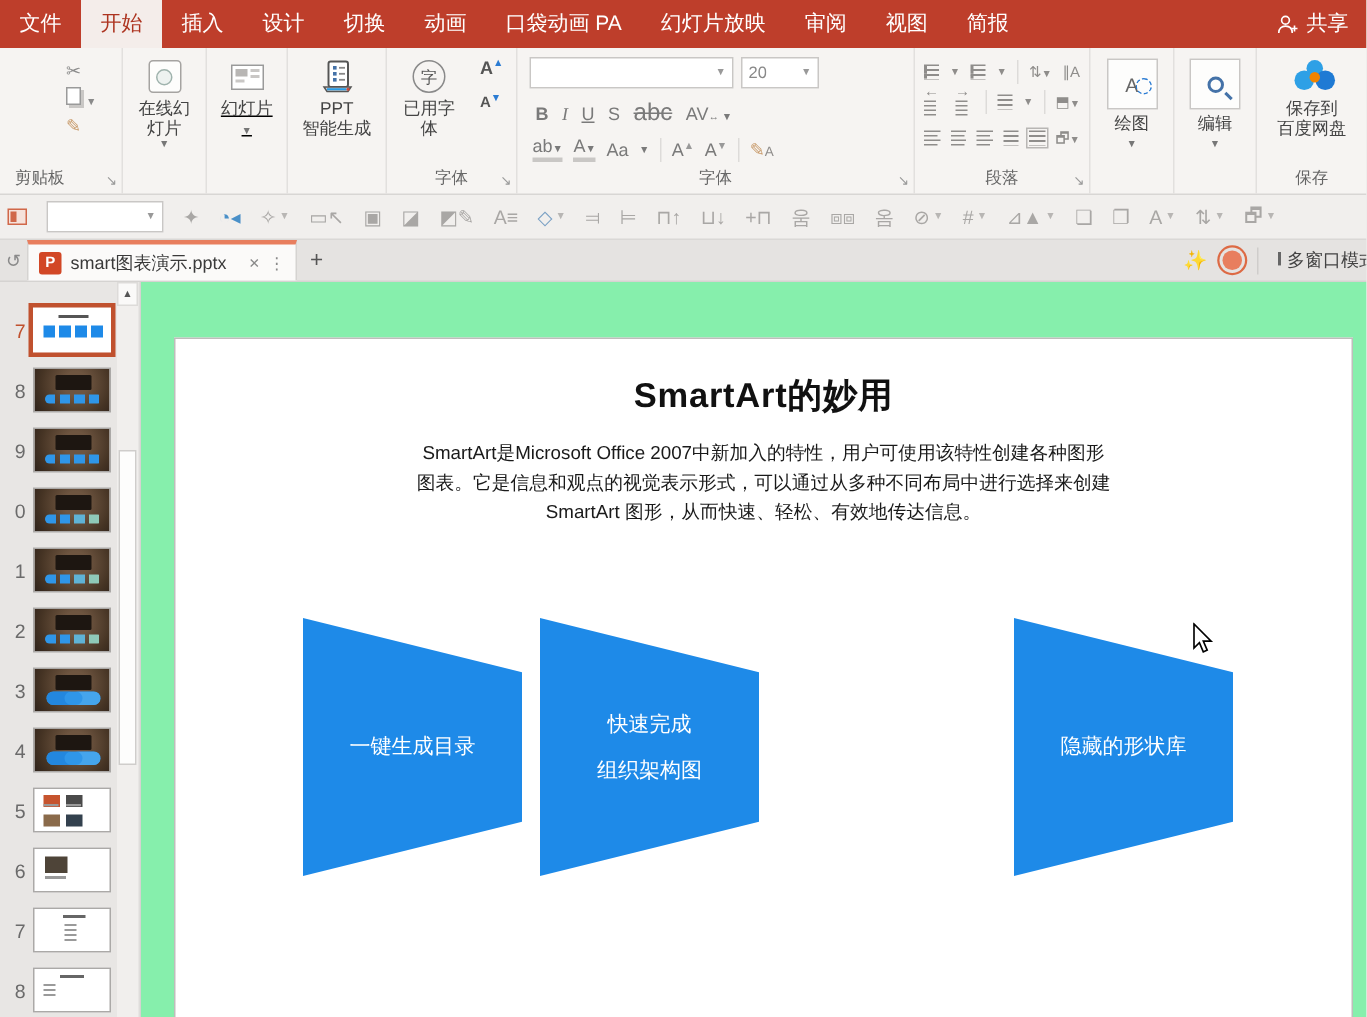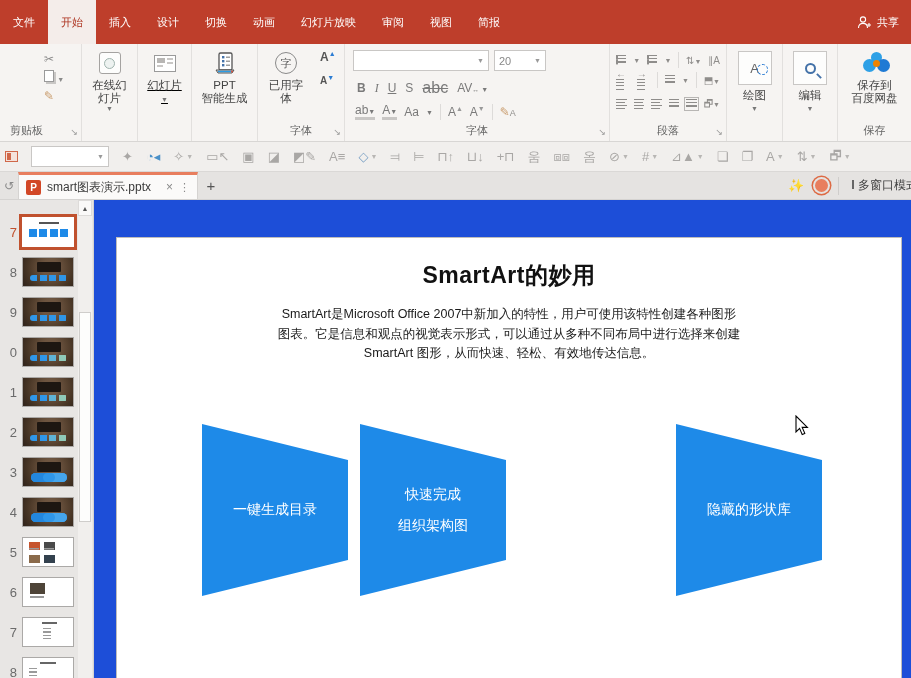--- a/index.html
+++ b/index.html
@@ -6,22 +6,22 @@
   html,body { width:911px; height:678px; overflow:hidden;
     font-family:"Liberation Sans","DejaVu Sans",sans-serif; background:#E8E6E4; }
 
   :root{
     --accent-red:#BE3E2B; --tab-active-bg:#F4EDEA; --tab-active-text:#AD3420;
     --shape-blue:#1E8AE8; --selected-thumb:#C0512E; --doc-tab-accent:#E87E5E;
     --baidu-blue:#2EA0E6; --baidu-blue2:#1F7AD4; --baidu-orange:#F08300;
   }
 
   
-  .menubar{ height:44px; background:var(--accent-red); display:flex; align-items:stretch;
-    color:#fff; font-size:11px;justify-content:space-between; }
+  .menubar{ height:32px; background:var(--accent-red); display:flex; align-items:stretch;
+    color:#fff; font-size:14px;justify-content:space-between; }
   .menubar .tab{ display:flex; align-items:center; padding:0 13px; cursor:default; white-space:nowrap; }
   .menubar .tab.active{ background:var(--tab-active-bg); color:var(--tab-active-text); }
   .menubar .searchbox{ display:flex; align-items:center; gap:7px; padding:0 10px; }
   .menubar .spacer{ flex:1; }
   .menubar .share{ display:flex; align-items:center; gap:5px; padding:0 12px; }
 
   
   .ribbon{ height:98px; background:#F6F4F2; border-bottom:1px solid #D8D6D4; display:flex; position:relative; }
   .rgroup{ position:relative; border-right:1px solid #E2E0DE; height:100%; flex:none; }
   .glabel{ position:absolute; bottom:3px; left:0; width:100%; text-align:center;
@@ -141,21 +141,21 @@
     background:repeating-linear-gradient(to bottom,#9a9a9a 0 1.2px,transparent 1.2px 3.4px); }
   .thumb.text-left::before{ content:""; position:absolute; left:17px; top:4px; width:16px; height:2px; background:#666; }
   .thumb.text-left::after{ content:""; position:absolute; left:6px; top:10px; width:8px; height:10px;
     background:repeating-linear-gradient(to bottom,#9a9a9a 0 1.2px,transparent 1.2px 3.4px); }
 
   .sb{ position:absolute; right:1px; top:0; width:14px; height:100%; background:#F1EFED; }
   .sb .up{ height:16px; background:#FAF9F8; border:1px solid #DDDBD9; display:flex; align-items:center; justify-content:center; font-size:7px; color:#555; }
   .sb .sbthumb{ position:absolute; left:1px; top:112px; width:12px; height:210px; background:#FDFDFC; border:1px solid #CFCDCB; }
 
   
-  .canvas{ flex:1; position:relative; background:#1d4ed8; }
+  .canvas{ flex:1; position:relative; background:#86efac; }
   .page{ position:absolute; left:22px; top:37px; width:786px; height:530px; background:#fff; border:1px solid #BFBDBB; }
   .s-title{ position:absolute; top:22px; left:0; width:100%; text-align:center;
     font-size:23px; font-weight:bold; color:#111; letter-spacing:0.5px; }
   .s-body{ position:absolute; top:67px; left:60px; right:60px; text-align:center;
     font-size:12.5px; line-height:19.5px; color:#1a1a1a; }
   .shapes{ position:absolute; left:85px; top:186px; width:620px; height:172px; }
   .shape{ position:absolute; top:0; width:146px; height:172px; background:var(--shape-blue);
     clip-path:polygon(0 0, 100% 21%, 100% 79%, 0 100%);
     display:flex; flex-direction:column; align-items:center; justify-content:center; gap:13px;
     color:#fff; font-size:14px; }
@@ -169,20 +169,21 @@
 </head>
 <body>
 
 <div class="menubar">
   <span class="tab">文件</span>
   <span class="tab active">开始</span>
   <span class="tab">插入</span>
   <span class="tab">设计</span>
   <span class="tab">切换</span>
   <span class="tab">动画</span>
+  <span class="tab">口袋动画 PA</span>
   <span class="tab">幻灯片放映</span>
   <span class="tab">审阅</span>
   <span class="tab">视图</span>
   <span class="tab">简报</span>
   <span class="spacer"></span>
   <span class="share">
     <svg width="15" height="14" viewBox="0 0 15 14">
         <circle cx="6" cy="4.5" r="2.6" fill="none" stroke="#fff" stroke-width="1.1"></circle>
         <path d="M1.5 13 C1.5 9.8 3.5 8.4 6 8.4 C8.5 8.4 10.5 9.8 10.5 13" fill="none" stroke="#fff" stroke-width="1.1"></path>
         <path d="M12 8 v4 M10 10 h4" stroke="#fff" stroke-width="1.1"></path>

